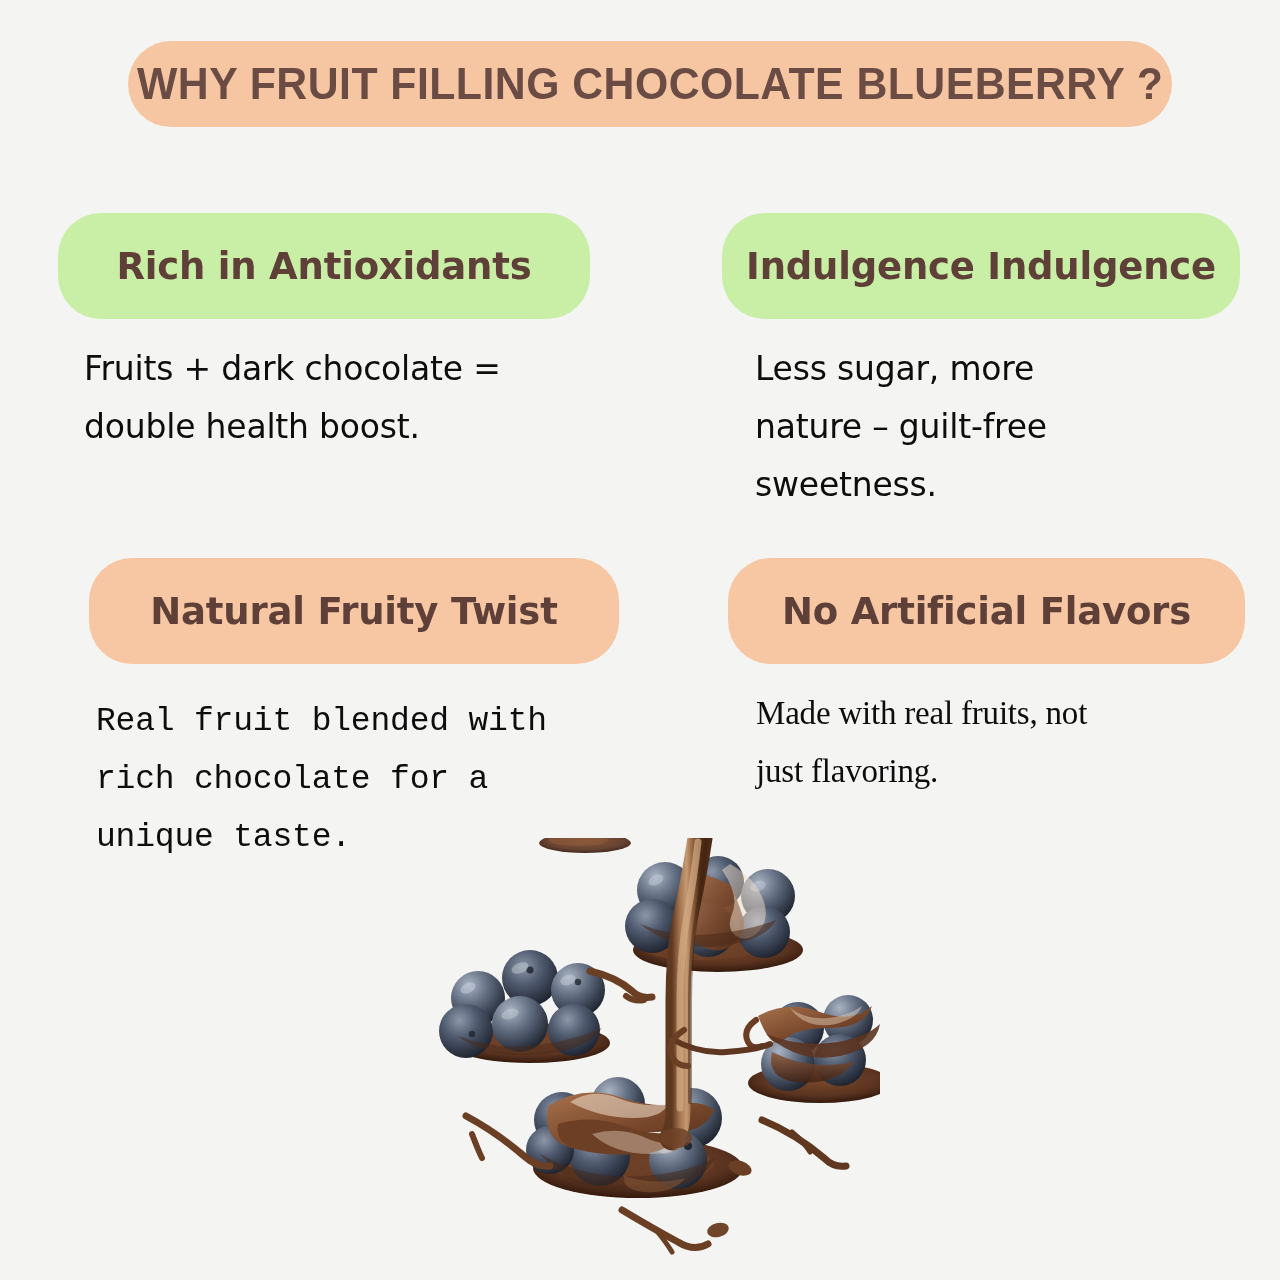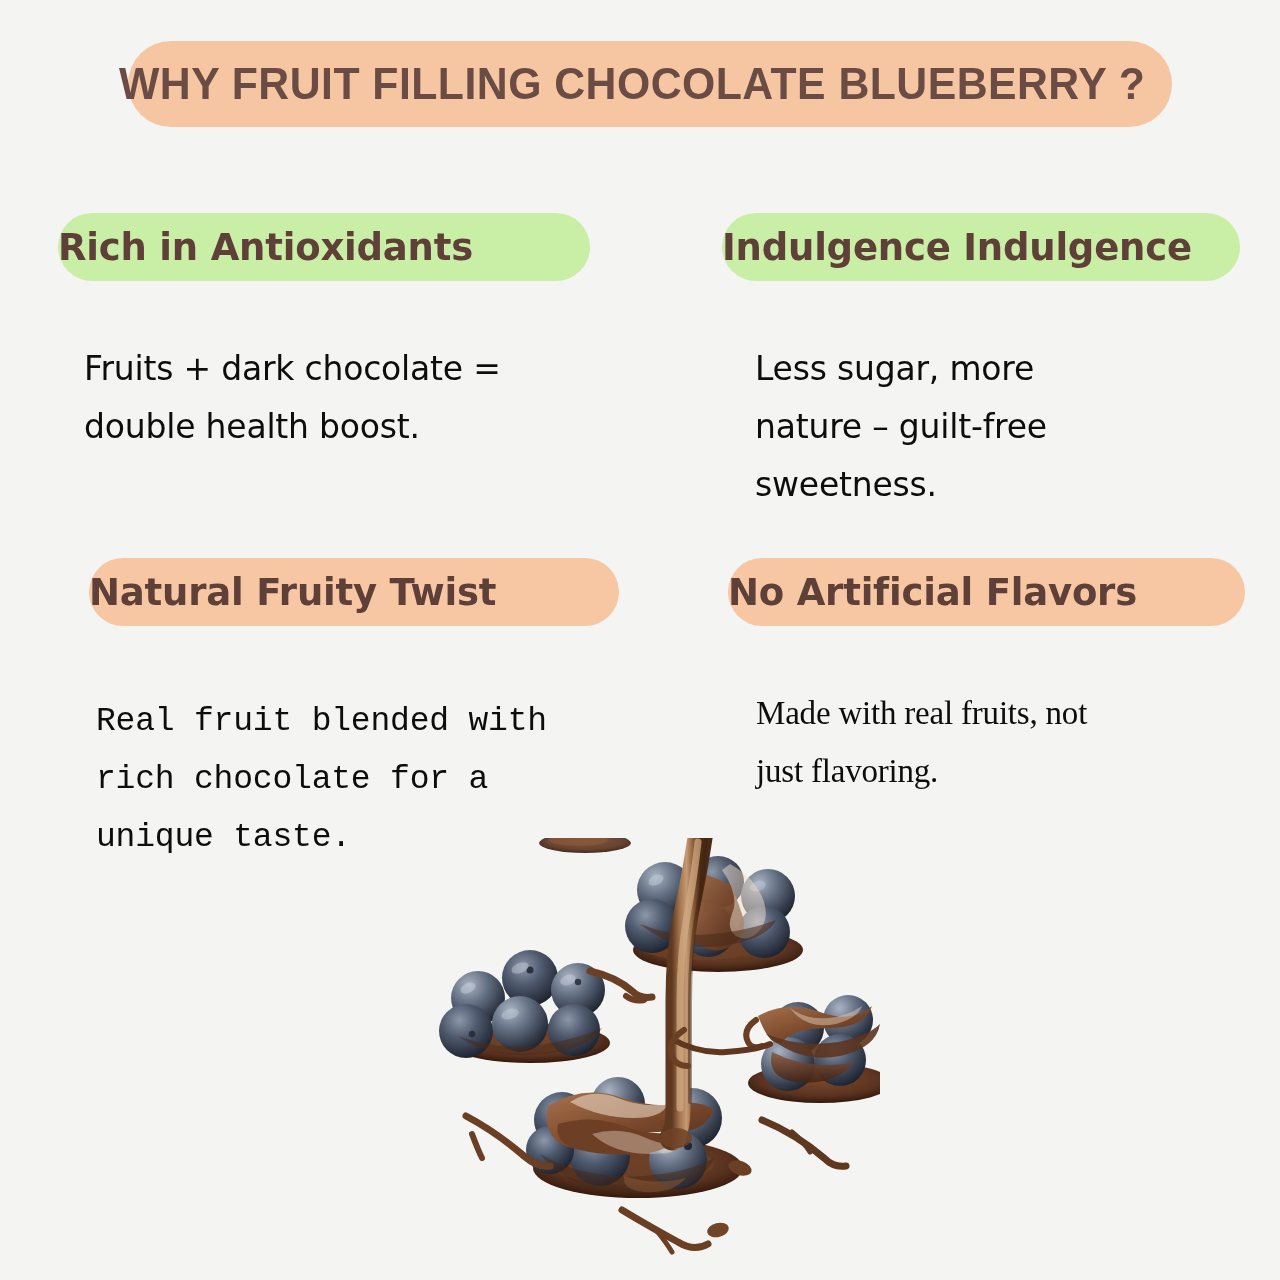--- a/index.html
+++ b/index.html
@@ -23,42 +23,42 @@
   .title-pill {
     position: absolute;
     left: 128px;
     top: 41px;
     width: 1044px;
     height: 86px;
     background: #f6c6a3;
     border-radius: 43px;
     display: flex;
     align-items: center;
-    justify-content: flex-end;
+    justify-content: center;
     box-sizing: border-box;
   }
   .title-text {
     font-family: "Liberation Sans Narrow", "Liberation Sans", sans-serif;
     font-weight: bold;
     font-size: 45px;
     letter-spacing: 0.5px;
     color: #6b4c44;
     transform: scaleX(0.95);
     white-space: nowrap;
     text-transform: uppercase;
   }
 
   
   .pill {
     position: absolute;
-    height: 68px;
+    height: 106px;
     border-radius: 43px;
     display: flex;
     align-items: center;
-    justify-content: flex-start;
+    justify-content: center;
     box-sizing: border-box;
   }
   .pill-text {
     font-family: "DejaVu Sans", "Liberation Sans", sans-serif;
     font-weight: bold;
     font-size: 37px;
     color: #5f4039;
     white-space: nowrap;
     letter-spacing: -0.2px;
   }

